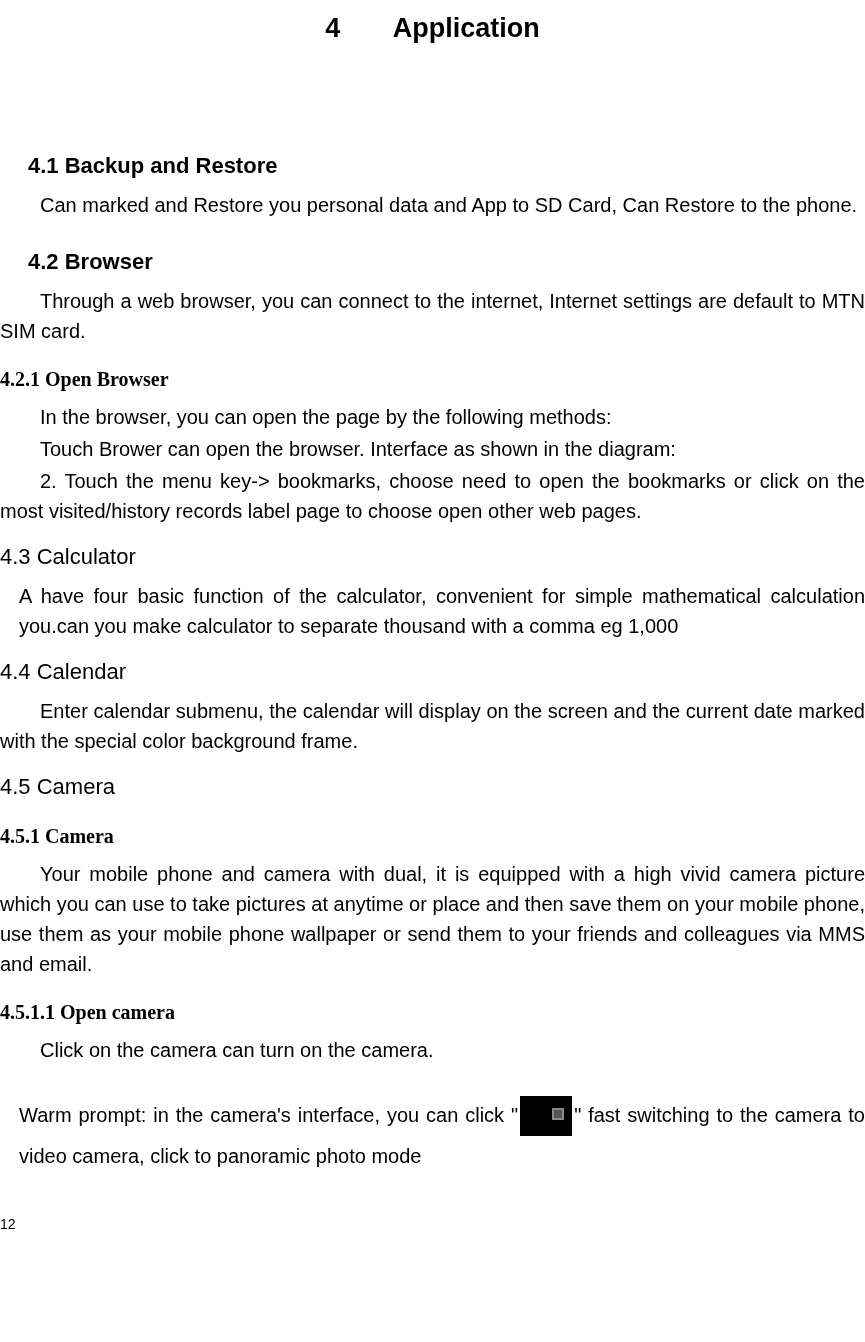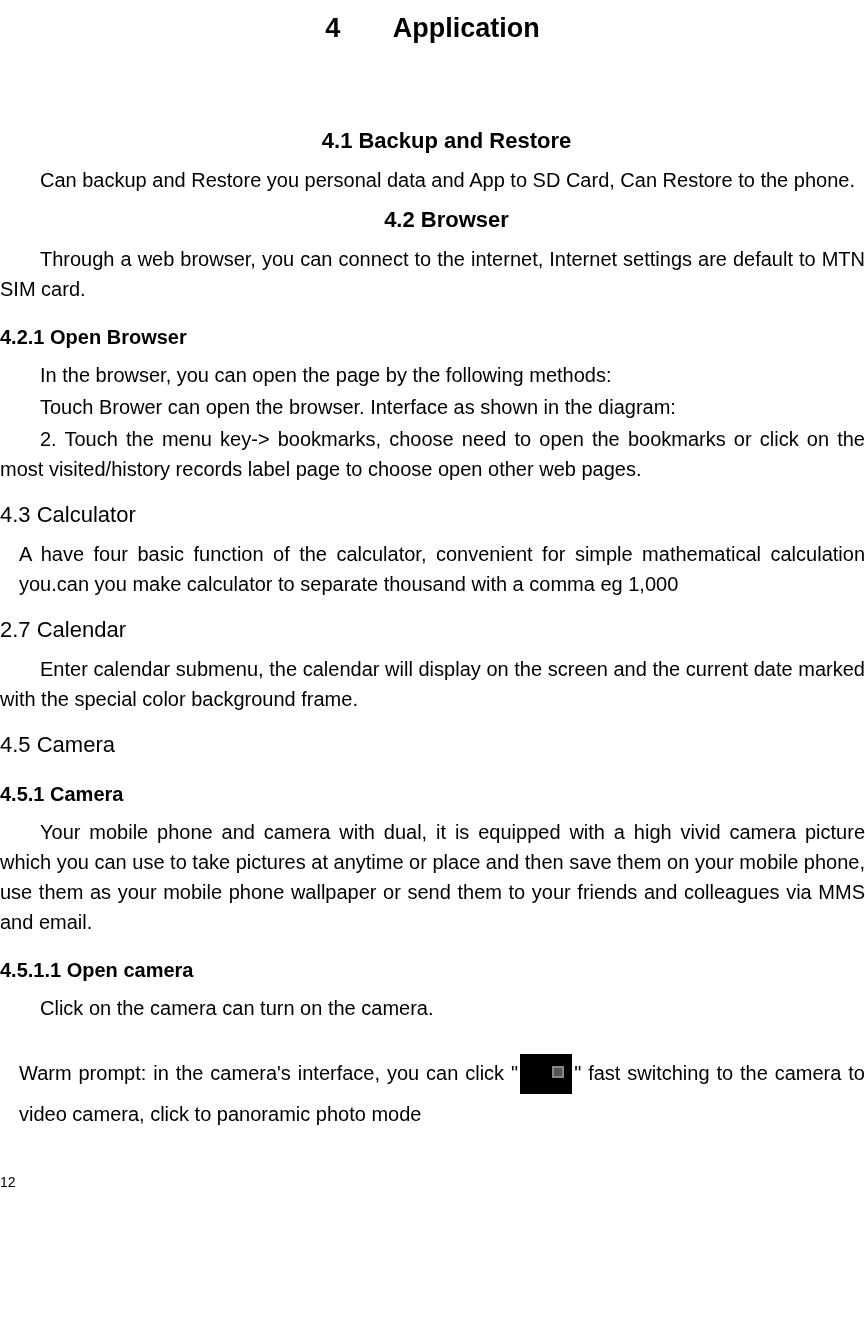--- a/index.html
+++ b/index.html
@@ -13,43 +13,43 @@
       background: #fff;
     }
     .page {
       padding: 0;
     }
     .chapter-heading {
       text-align: center;
       font-size: 27px;
       font-weight: bold;
       margin-top: 8px;
-      margin-bottom: 75px;
+      margin-bottom: 100px;
     }
     .heading-2 {
       font-size: 22px;
       font-weight: bold;
-      margin-top: 8px;
+      margin-top: 25px;
       margin-bottom: 8px;
       padding-left: 28px;
-      text-align: center;
     }
     .heading-2-noindent {
       font-size: 22px;
       font-weight: normal;
       margin-top: 14px;
       margin-bottom: 8px;
       padding-left: 0;
     }
     .heading-3 {
       font-size: 20px;
       font-weight: bold;
       margin-top: 18px;
       margin-bottom: 8px;
       padding-left: 0;
+      font-family: Liberation Serif, serif;
     }
     .body-para {
       text-align: justify;
       margin: 0 0 2px 0;
     }
     .indent {
       text-indent: 40px;
     }
     .noindent {
       text-indent: 0;
@@ -82,34 +82,34 @@
   </style>
 </head>
 <body>
 
 <div class="page">
   <div class="chapter-heading">
     <span>4</span>&nbsp;&nbsp;&nbsp;&nbsp;&nbsp;&nbsp;&nbsp;<span>Application</span>
   </div>
 
   <div class="heading-2">4.1    Backup and Restore</div>
-  <p class="body-para indent">Can backup and Restore you personal data and App to SD Card, Can Restore to the phone.</p>
+  <p class="body-para indent">Can marked and Restore you personal data and App to SD Card, Can Restore to the phone.</p>
 
   <div class="heading-2">4.2       Browser</div>
   <p class="body-para indent">Through a web browser, you can connect to the internet, Internet settings are default to MTN SIM card.</p>
 
   <div class="heading-3">4.2.1    Open Browser</div>
   <p class="body-para indent">In the browser, you can open the page by the following methods:</p>
   <p class="body-para indent">Touch Brower can open the browser. Interface as shown in the diagram:</p>
   <p class="body-para indent">2. Touch the menu key-&gt; bookmarks, choose need to open the bookmarks or click on the most visited/history records label page to choose open other web pages.</p>
 
   <div class="heading-2-noindent">4.3   Calculator</div>
   <p class="body-para noindent">A have four basic function of the calculator, convenient for simple mathematical calculation you.can you make calculator to separate thousand with a comma eg 1,000</p>
 
-  <div class="heading-2-noindent">2.7   Calendar</div>
+  <div class="heading-2-noindent">4.4   Calendar</div>
   <p class="body-para indent">Enter calendar submenu, the calendar will display on the screen and the current date marked with the special color background frame.</p>
 
   <div class="heading-2-noindent">4.5   Camera</div>
 
   <div class="heading-3">4.5.1    Camera</div>
   <p class="body-para indent">Your mobile phone and camera with dual, it is equipped with a high vivid camera picture which you can use to take pictures at anytime or place and then save them on your mobile phone, use them as your mobile phone wallpaper or send them to your friends and colleagues via MMS and email.</p>
 
   <div class="heading-3">4.5.1.1   Open camera</div>
   <p class="body-para indent">Click on the camera can turn on the camera.</p>
   <p class="body-para noindent" style="margin-top:30px; line-height:2;">

